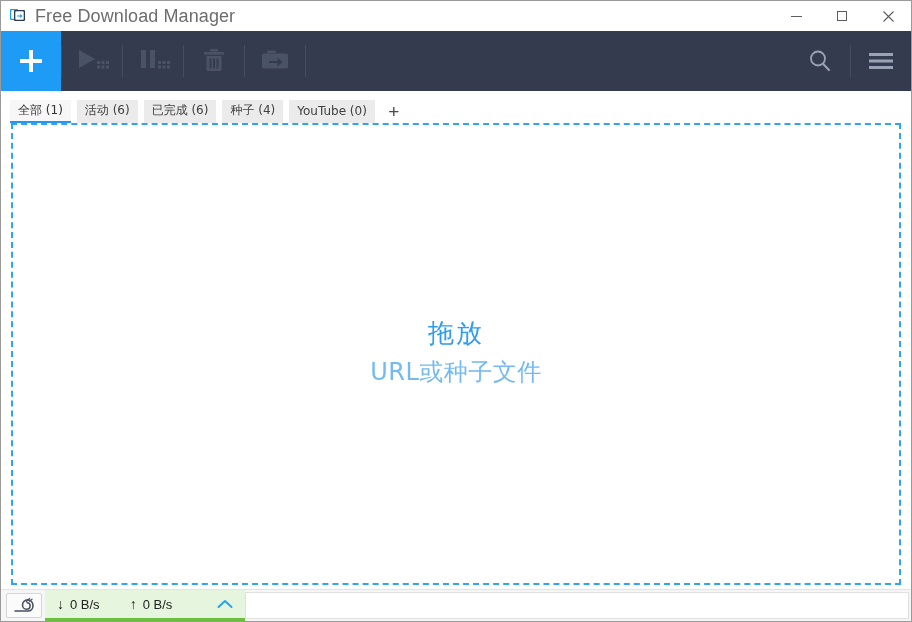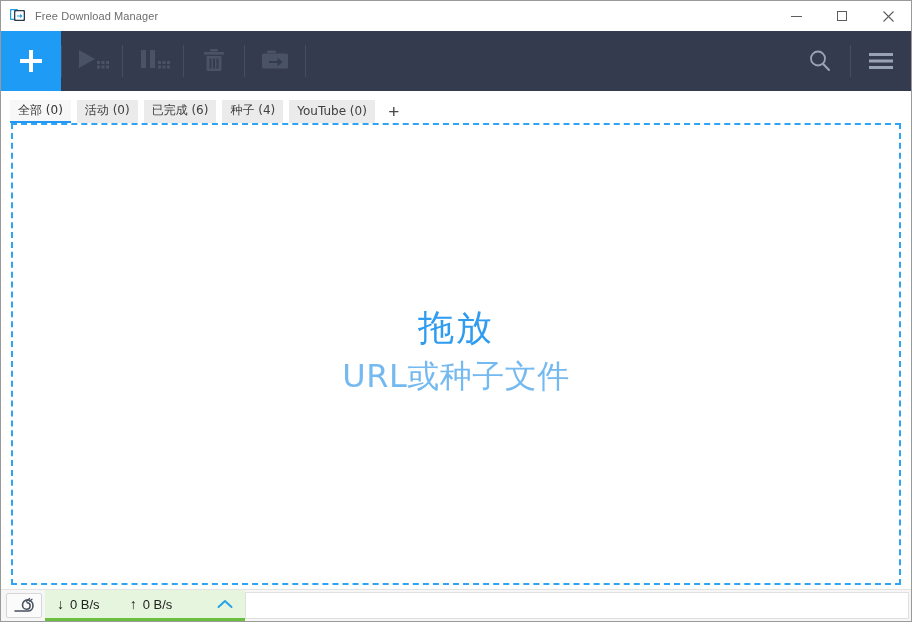--- a/index.html
+++ b/index.html
@@ -36,21 +36,21 @@
   }
   .title-icon {
     width: 18px;
     height: 18px;
     margin-left: 8px;
     margin-right: 8px;
     position: relative;
     flex: none;
   }
   .title-text {
-    font-size: 11px;
+    font-size: 18px;
     color: #6d6d6d;
     letter-spacing: 0.1px;
     font-family: "Liberation Sans", sans-serif;
   }
   .win-controls {
     position: absolute;
     right: 0;
     top: 0;
     height: 30px;
     display: flex;
@@ -168,28 +168,28 @@
   .dropzone {
     flex: 1;
     border: 2px dashed #2fa4f5;
     display: flex;
     flex-direction: column;
     align-items: center;
     justify-content: center;
     box-sizing: border-box;
   }
   .drop-title {
-    font-size: 36px;
+    font-size: 26px;
     color: #2f9cf0;
     font-family: "DejaVu Sans", "Liberation Sans", sans-serif;
     line-height: 1.05;
     letter-spacing: 2px;
   }
   .drop-sub {
-    font-size: 32px;
+    font-size: 24px;
     color: #74b9f0;
     margin-top: 8px;
     font-family: "DejaVu Sans", "Liberation Sans", sans-serif;
     letter-spacing: 0.5px;
   }
 
   
   .statusbar {
     height: 32px;
     min-height: 32px;
@@ -365,24 +365,24 @@
           <rect x="1" y="3" width="24" height="3" fill="#99a3b8"></rect>
           <rect x="1" y="9.5" width="24" height="3" fill="#99a3b8"></rect>
           <rect x="1" y="16" width="24" height="3" fill="#99a3b8"></rect>
         </svg>
       </div>
     </div>
   </div>
 
   <div class="tabbar">
     <div class="tab active">
-      <span>全部 (0)</span>
+      <span>全部 (1)</span>
     </div>
     <div class="tab">
-      <span>活动 (0)</span>
+      <span>活动 (6)</span>
     </div>
     <div class="tab">
       <span>已完成 (6)</span>
     </div>
     <div class="tab">
       <span>种子 (4)</span>
     </div>
     <div class="tab">
       <span>YouTube (0)</span>
     </div>

